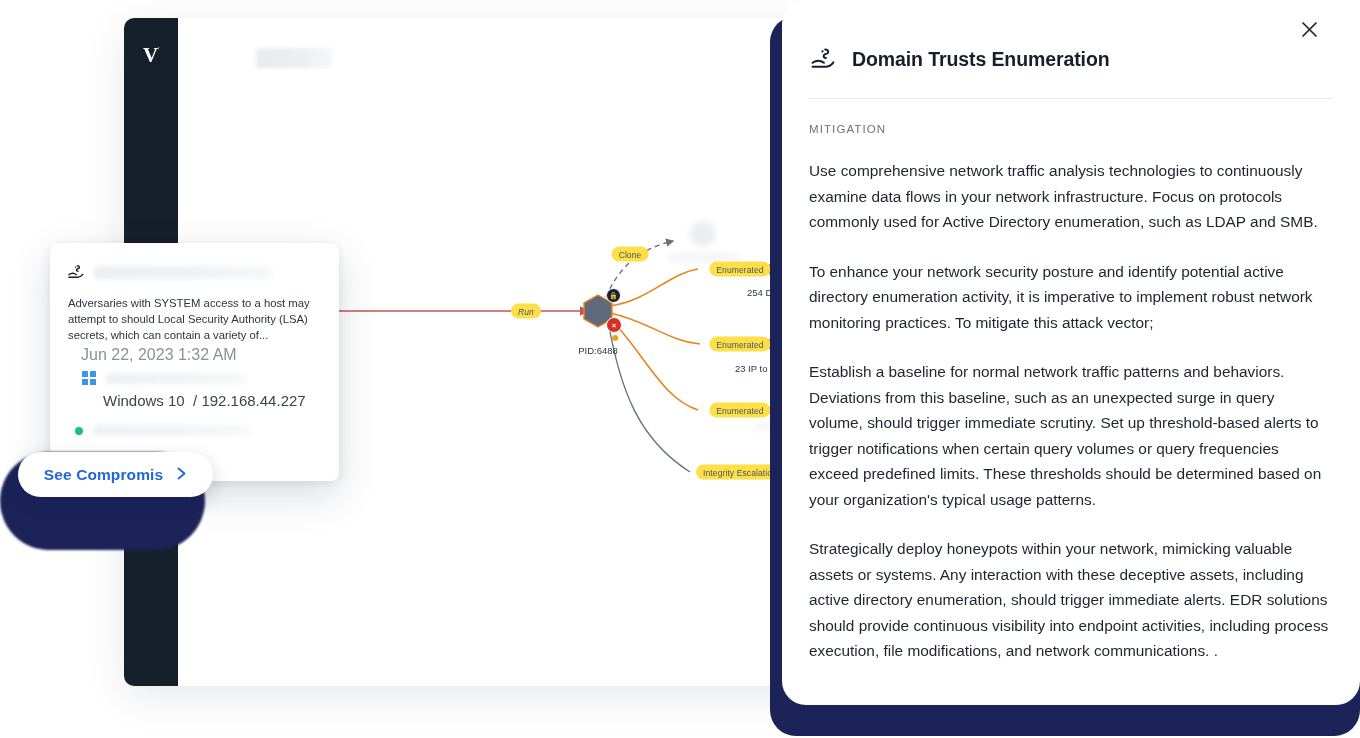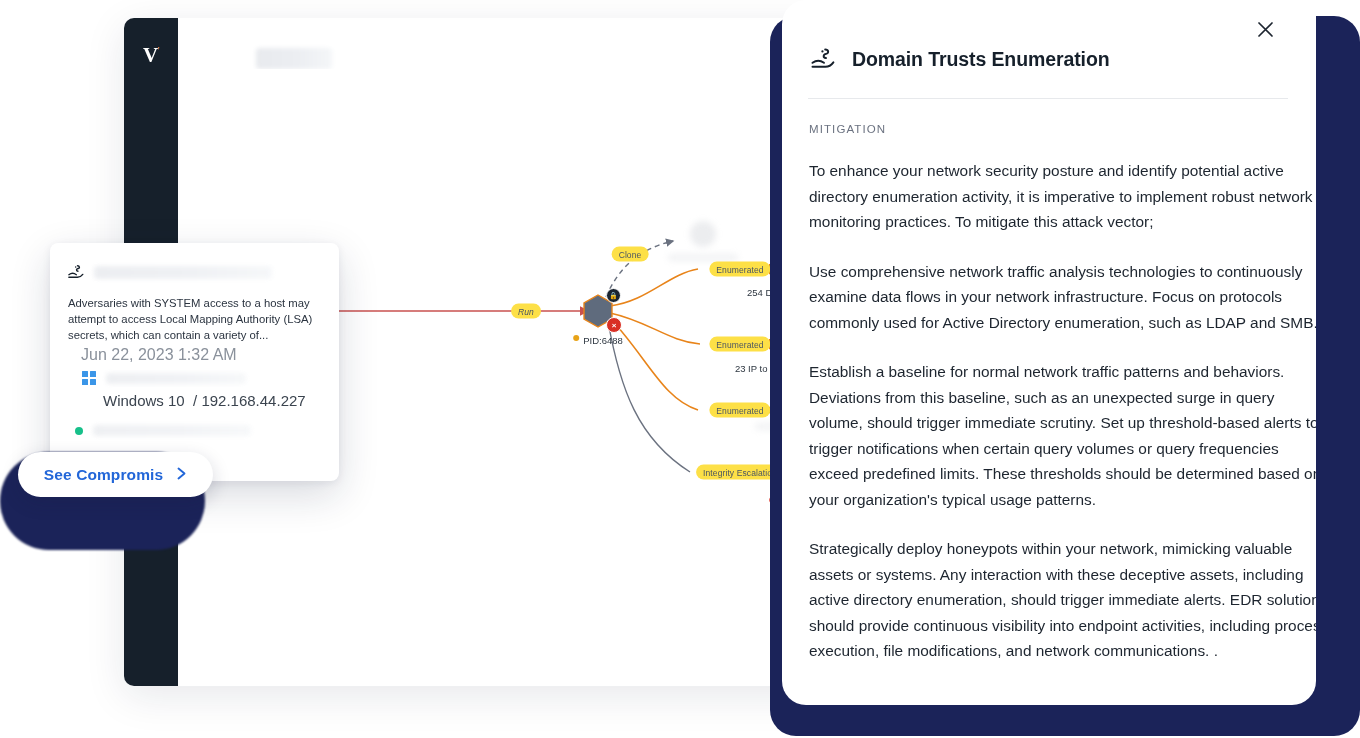--- a/index.html
+++ b/index.html
@@ -93,22 +93,23 @@
     white-space: nowrap;
     transform: translateX(-50%);
   }
   .pid-label {
     position: absolute;
     font-size: 9.5px;
     color: #2d3640;
     white-space: nowrap;
     transform: translateX(-50%);
     display: flex;
-    align-items: flex-start;
+    align-items: flex-end;
     gap: 4px;
+    flex-direction: column;
   }
   .pid-dot { width: 6px; height: 6px; border-radius: 50%; display:inline-block; }
 
   .hexnode {
     position: absolute;
     width: 36px; height: 36px;
     transform: translate(-50%,-50%);
   }
   .hexnode svg { display:block; }
   .badge-lock {
@@ -252,21 +253,21 @@
     position: absolute;
     left: 770px; top: 16px;
     width: 590px; height: 720px;
     background: #1b2359;
     border-radius: 26px;
     filter: blur(.5px);
   }
   #mitigation-panel {
     position: absolute;
     left: 782px; top: 0px;
-    width: 534px; height: 705px;
+    width: 578px; height: 705px;
     background: #ffffff;
     border-radius: 24px 0 24px 24px;
     overflow: hidden;
   }
   #panel-close-button {
     position: absolute;
     right: 38px; top: 16px;
     width: 26px; height: 26px;
     display: flex; align-items: center; justify-content: center;
     color: #1d2530;
@@ -445,21 +446,21 @@
   <div id="alert-card-header">
     <svg width="18" height="18" viewBox="0 0 24 24" fill="none" stroke="#16202b" stroke-width="1.9" stroke-linecap="round" stroke-linejoin="round">
       <path d="M14 3.6 C17 3.6 17.4 7 14.8 7.4 C12.2 7.8 11.8 10.6 14.6 11"></path>
       <circle cx="11.6" cy="5.2" r="1" fill="#16202b" stroke="none"></circle>
       <path d="M2.5 15.6 C5.5 13.4 9.5 13.4 12.5 15.6"></path>
       <path d="M2.5 19 L14 19 C17 19 19.5 17.2 21 15.2"></path>
     </svg>
     <div id="alert-card-title-skeleton" class="skeleton"></div>
   </div>
 
-  <div id="alert-card-desc">Adversaries with SYSTEM access to a host may attempt to access Local Mapping Authority (LSA) secrets, which can contain a variety of...</div>
+  <div id="alert-card-desc">Adversaries with SYSTEM access to a host may attempt to should Local Security Authority (LSA) secrets, which can contain a variety of...</div>
   <div id="alert-card-timestamp">Jun 22, 2023 1:32 AM</div>
 
   <div id="alert-host-row">
     <span class="win-logo">
       <span></span>
         <span></span>
         <span></span>
         <span></span>
     </span>
     <span id="alert-host-skeleton" class="skeleton"></span>
@@ -504,18 +505,18 @@
       <path d="M2.3 19.2 L14.2 19.2 C17.4 19.2 20 17.3 21.6 15.1"></path>
     </svg>
     <div id="panel-title">Domain Trusts Enumeration</div>
   </div>
 
   <div id="panel-divider"></div>
 
   <div id="panel-section-label">MITIGATION</div>
 
   <div id="panel-body">
+    <p>Use comprehensive network traffic analysis technologies to continuously examine data flows in your network infrastructure. Focus on protocols commonly used for Active Directory enumeration, such as LDAP and SMB.</p>
     <p>To enhance your network security posture and identify potential active directory enumeration activity, it is imperative to implement robust network monitoring practices. To mitigate this attack vector;</p>
-    <p>Use comprehensive network traffic analysis technologies to continuously examine data flows in your network infrastructure. Focus on protocols commonly used for Active Directory enumeration, such as LDAP and SMB.</p>
     <p>Establish a baseline for normal network traffic patterns and behaviors. Deviations from this baseline, such as an unexpected surge in query volume, should trigger immediate scrutiny. Set up threshold-based alerts to trigger notifications when certain query volumes or query frequencies exceed predefined limits. These thresholds should be determined based on your organization's typical usage patterns.</p>
     <p>Strategically deploy honeypots within your network, mimicking valuable assets or systems. Any interaction with these deceptive assets, including active directory enumeration, should trigger immediate alerts. EDR solutions should provide continuous visibility into endpoint activities, including process execution, file modifications, and network communications. .</p>
   </div>
 </div>
 
 </body></html>

